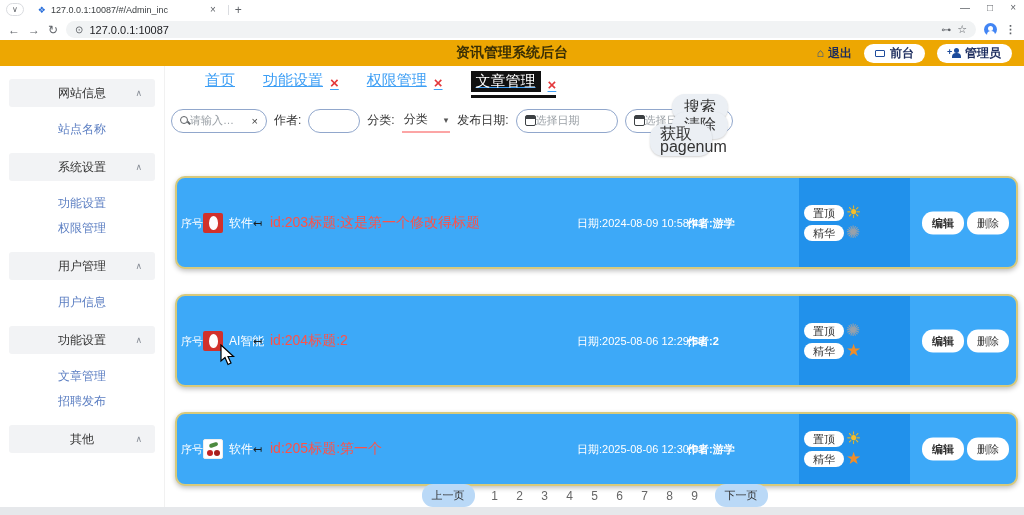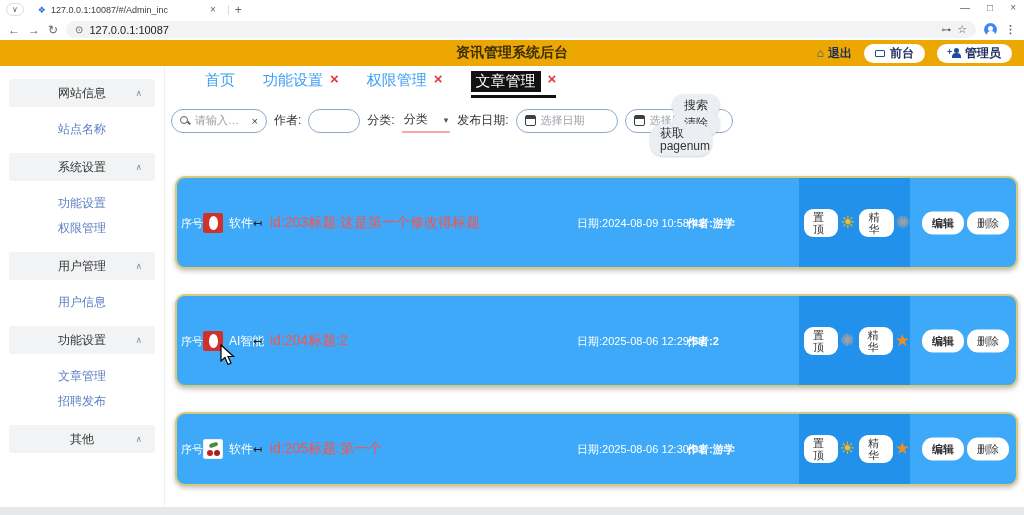--- a/index.html
+++ b/index.html
@@ -50,44 +50,44 @@
   .sidebar { position:absolute; top:66px; left:0; width:165px; bottom:0; background:#fff; border-right:1px solid #f1f1f1; overflow:hidden; }
   .side-group-header { margin:13px 9px 0; height:28px; background:#F2F3F5; border-radius:3px; position:relative;
     display:flex; align-items:center; justify-content:center; font-size:12px; color:#333; cursor:pointer; }
   .side-chevron { position:absolute; right:13px; color:#8a8f98; font-size:9px; }
   .side-items { margin-top:12px; text-align:center; }
   .side-item { font-size:12px; color:#5B7EC2; padding:2px 0; margin-bottom:4px; cursor:pointer; }
 
   
   .main { position:absolute; left:165px; top:66px; right:0; bottom:0; background:#fff; }
   .tabs-row { position:absolute; top:5px; left:40px; display:flex; gap:28px; align-items:flex-start; font-size:15px; height:24px; }
-  .ctab { color:#3E9FF5; display:flex; gap:7px; align-items:flex-start; cursor:pointer; padding-bottom:3px; }
+  .ctab { color:#3E9FF5; display:flex; gap:7px; align-items:flex-end; cursor:pointer; padding-bottom:3px;text-decoration:underline; }
   .ctab.active { border-bottom:3px solid #111; }
   .ctab.active .ctab-label { background:#111; color:#fff; padding:1px 5px; }
   .tab-close { color:#E4393C; font-weight:bold; font-size:15px; line-height:15px; }
 
   
   .filter-row { position:absolute; top:42px; left:6px; display:flex; align-items:center; gap:7px; font-size:12px; color:#333; }
   .round-input { border:1px solid #91A7CC; border-radius:13px; height:24px; display:flex; align-items:center;
-    padding:0 8px; gap:5px; background:#fff; }
+    padding:0 8px; background:#fff; }
   .search-box { width:96px; }
   .mag-icon { position:relative; width:10px; height:10px; flex:0 0 auto; }
   .mag-icon::before { content:""; position:absolute; left:0; top:0; width:6px; height:6px; border:1.5px solid #5f6368; border-radius:50%; }
   .mag-icon::after { content:""; position:absolute; left:6.5px; top:6.5px; width:4px; height:1.5px; background:#5f6368; transform:rotate(45deg); }
   .placeholder { color:#9aa0a6; font-size:11px; flex:1; white-space:nowrap; overflow:hidden; }
   .clear-x { color:#444; font-size:11px; }
   .author-input { width:52px; }
   .select-box { display:flex; align-items:center; gap:16px; border-bottom:2px solid #fca5a5; padding:3px 2px; cursor:pointer; }
   .dd-arrow { color:#555; font-size:9px; }
   .date-box1 { width:102px; }
   .date-box2 { width:108px; }
   .cal-icon { position:relative; width:11px; height:11px; border:1.3px solid #3c4043; border-radius:2px; flex:0 0 auto; }
   .cal-icon::before { content:""; position:absolute; left:0; top:0; width:100%; height:2.5px; background:#3c4043; }
 
-  .action-btn { position:absolute; background:#EBEFF4; border-radius:13px; font-size:12px; color:#333;
+  .action-btn { position:absolute; background:#EBEFF4; border-radius:13px; font-size:16px; color:#333;
     padding:3px 12px; box-shadow:0 1px 2px rgba(0,0,0,.18); cursor:pointer; }
   .btn-search { top:28px; left:507px; }
   .btn-clear { top:46px; left:507px; }
   .btn-pagenum { top:58px; left:485px; width:62px; line-height:13px; padding:3px 10px; }
 
   
   .card { position:absolute; left:10px; width:843px; height:93px; background:#3DA9F8;
     border:2px solid #D8CA7C; border-radius:10px; box-shadow:0 2px 5px rgba(0,0,0,.25); }
   .card1 { top:110px; } .card2 { top:228px; } .card3 { top:346px; height:74px; }
   .card > .abs { position:absolute; top:50%; transform:translateY(-50%); white-space:nowrap; }
@@ -100,21 +100,21 @@
   .c-thumb[data-kind="cherry"]::before { content:""; position:absolute; left:3px; top:10px; width:6px; height:6px;
     border-radius:50%; background:#C32222; box-shadow:7px 0 0 #A61E1E; }
   .c-thumb[data-kind="cherry"]::after { content:""; position:absolute; left:5px; top:3px; width:9px; height:3.5px;
     background:#4C8A3F; border-radius:2px; transform:rotate(-18deg); }
   .c-cat { left:52px; color:#fff; font-size:12px; }
   .c-arrow { left:76px; color:#1a1a1a; font-size:11px; }
   .c-title { left:93px; color:#FF5147; font-size:14px; }
   .c-date { left:400px; color:#fff; font-size:11px; }
   .c-author { left:510px; color:#fff; font-size:11px;font-weight:bold; }
   .c-band { position:absolute; left:622px; top:0; bottom:0; width:111px; background:#2191EB;
-    display:flex; justify-content:center; gap:4px; padding-left:5px; }
+    display:flex; flex-direction:column; justify-content:center; gap:4px; padding-left:5px; }
   .band-row { display:flex; align-items:center; gap:2px; }
   .mini-pill { background:#fff; border-radius:9px; font-size:11px; color:#333; padding:2px 9px; line-height:12px; cursor:pointer; }
   .toggle-icon { font-size:17px; line-height:16px; }
   .toggle-icon[data-state="gold"] { color:#F2BE2E; text-shadow:0 0 1px #c79a10; }
   .toggle-icon[data-state="gray"] { color:#98A1AA; }
   .toggle-icon[data-state="orange"] { color:#EF8D2A; }
   .card-btn { background:#fff; border-radius:11px; font-size:11px; color:#333; padding:4px 10px; cursor:pointer; }
   .c-edit { left:745px;font-weight:bold; } .c-del { left:790px; }
 
   
@@ -330,19 +330,32 @@
       </div>
       <div class="band-row">
         <span class="mini-pill">精华</span>
         <span class="toggle-icon" data-state="orange">★</span>
       </div>
     </div>
     <span class="abs card-btn c-edit">编辑</span>
     <span class="abs card-btn c-del">删除</span>
   </div>
 
+  <div class="pagination">
+    <span class="page-pill">上一页</span>
+    <span class="page-num">1</span>
+    <span class="page-num">2</span>
+    <span class="page-num">3</span>
+    <span class="page-num">4</span>
+    <span class="page-num">5</span>
+    <span class="page-num">6</span>
+    <span class="page-num">7</span>
+    <span class="page-num">8</span>
+    <span class="page-num">9</span>
+    <span class="page-pill">下一页</span>
+  </div>
 </div>
 
 <div class="bottom-strip"></div>
 
 <svg class="cursor" width="16" height="22" viewBox="0 0 16 22">
   <path d="M1,1 L1,17 L5,13.5 L8,20.5 L11,19 L8,12.5 L13.5,12.5 Z" fill="#fff" stroke="#000" stroke-width="1.2"></path>
 </svg>
 
 </body></html>

